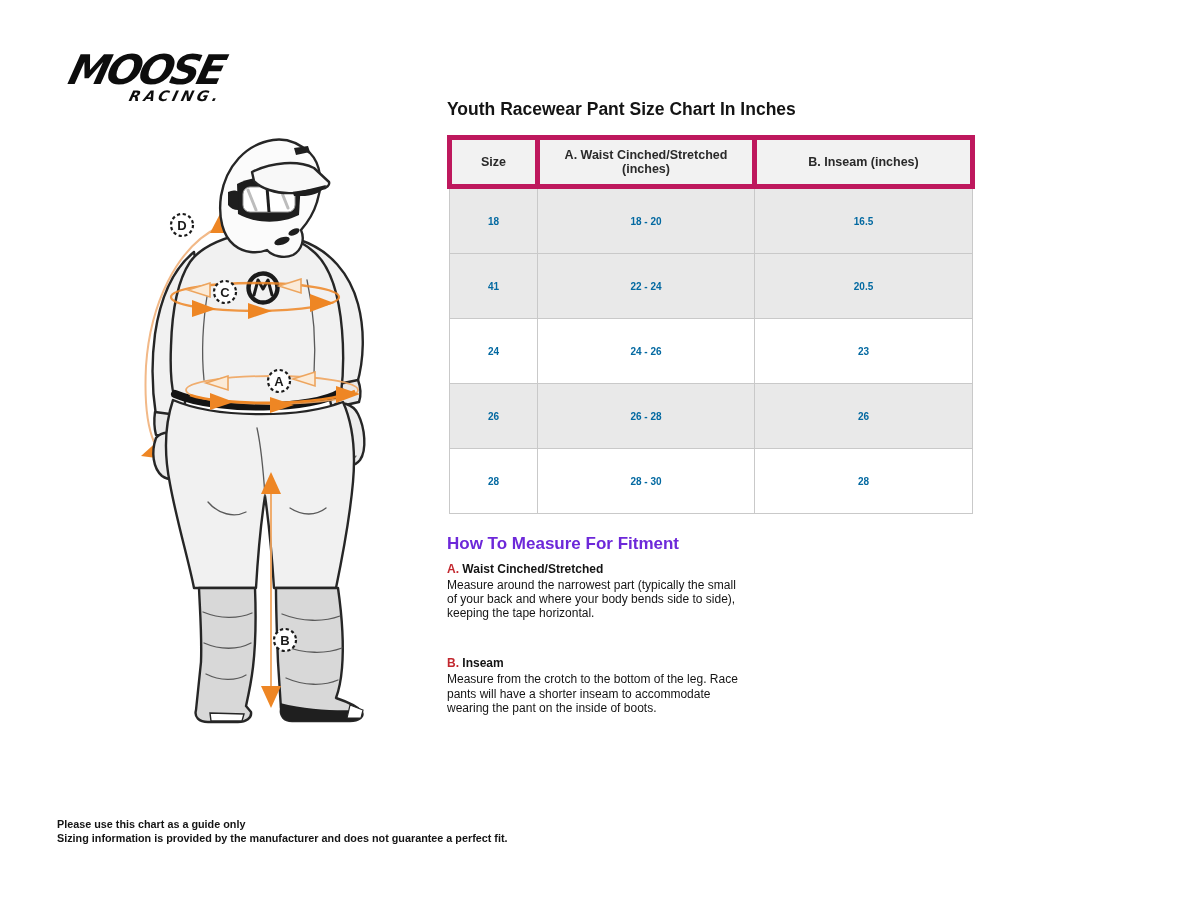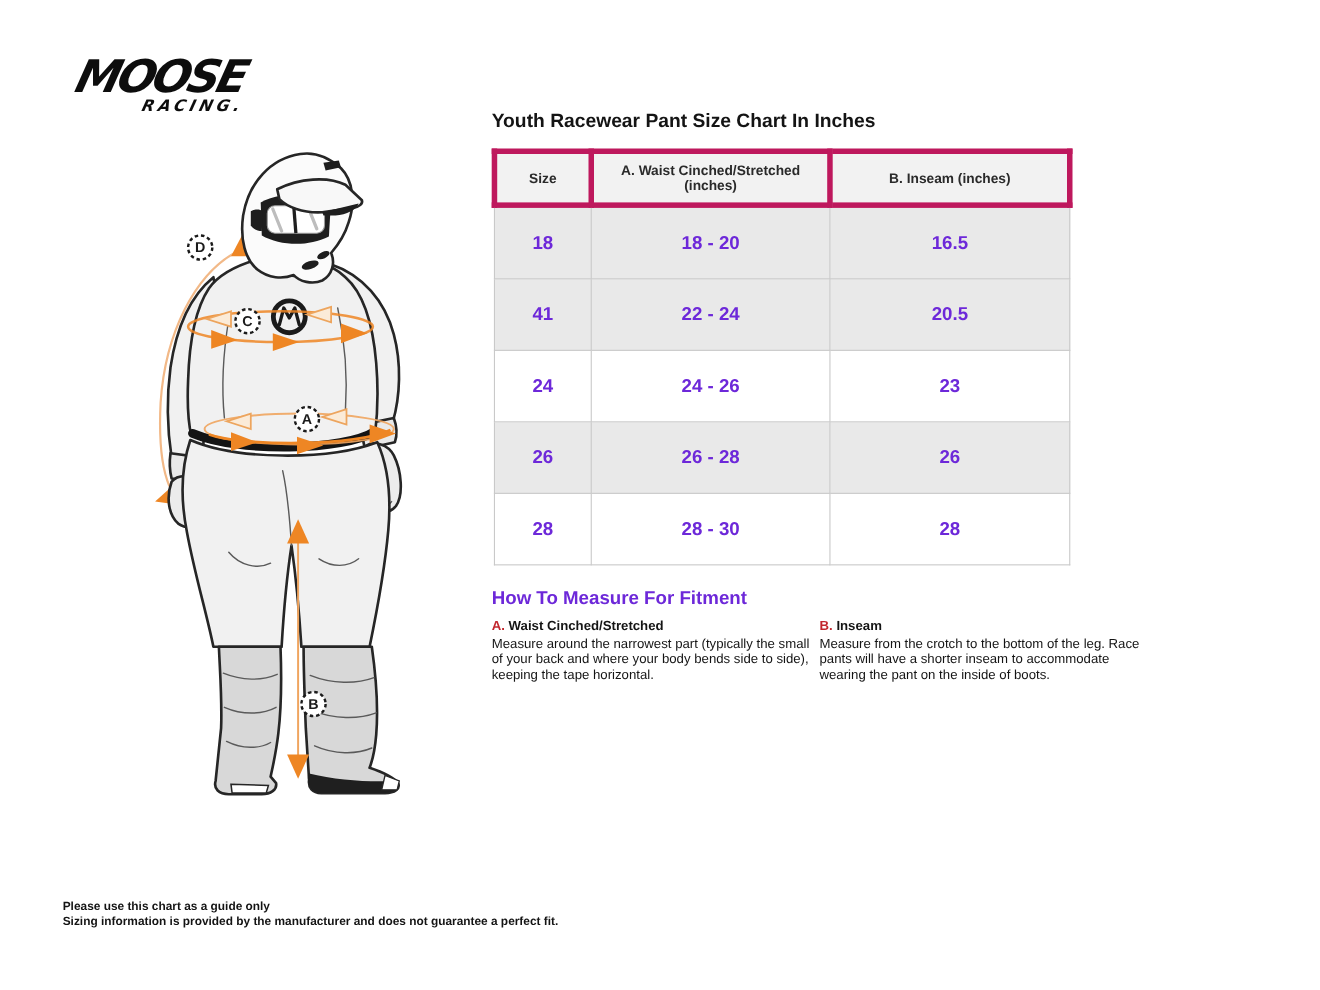--- a/index.html
+++ b/index.html
@@ -23,26 +23,26 @@
   table.size-chart{border-collapse:collapse;width:523px;table-layout:fixed;}
   table.size-chart col.c0{width:88px;}
   table.size-chart col.c1{width:217px;}
   table.size-chart col.c2{width:218px;}
   table.size-chart th{
     height:44px;background:#F2F2F2;border:5px solid #be185d;
     font-size:12.5px;font-weight:bold;color:#2a2a2a;text-align:center;padding:0 4px;
   }
   table.size-chart td{
     height:64px;border:1px solid #C9C9C9;background:#fff;
-    font-size:17px;font-weight:bold;color:#6d28d9;text-align:center;vertical-align:middle;padding:0 4px;
+    font-size:10px;font-weight:bold;color:#0369a1;text-align:center;vertical-align:middle;padding:0 4px;
   }
   table.size-chart tr.alt td{background:#E9E9E9;}
 
   .howto-heading{font-size:17px;font-weight:bold;color:#6d28d9;margin:20px 0 8px 0;}
-  .measure-cols{display:flex;width:640px;}
+  .measure-cols{display:flex;gap:36px;width:640px;flex-direction:column;}
   .measure-item{width:298px;}
   .measure-item .mi-head{font-size:12px;font-weight:bold;color:#141414;margin:0 0 2px 0;}
   .measure-item .mi-key{color:#C2272E;}
   .measure-item p{margin:0;font-size:12px;line-height:1.18;color:#141414;}
 
   .footer{position:absolute;left:57px;top:817px;font-size:10.8px;font-weight:bold;line-height:1.3;color:#141414;}
 
   
   .ln{stroke:#262626;stroke-width:2.4;stroke-linejoin:round;stroke-linecap:round;}
   .thin{stroke:#5a5a5a;stroke-width:1.3;fill:none;stroke-linecap:round;}

